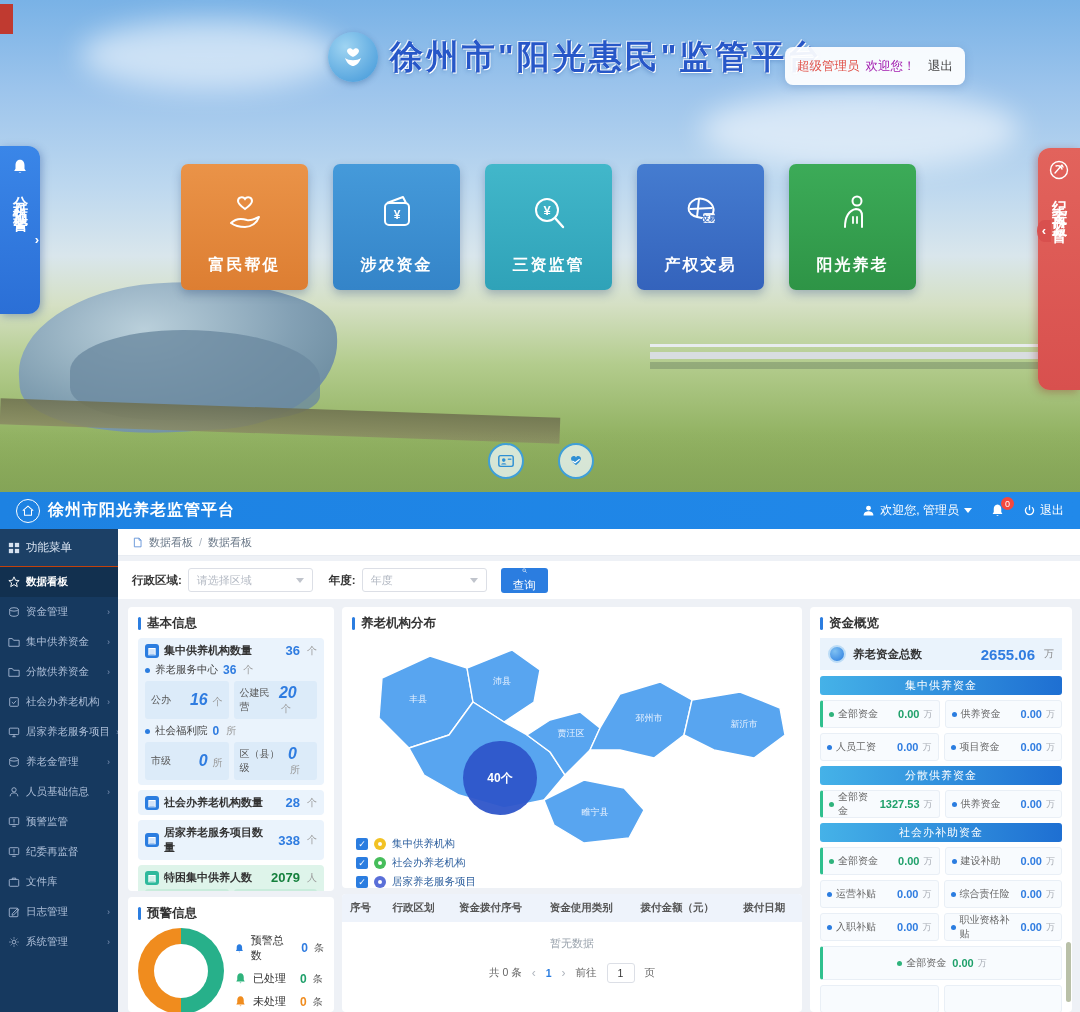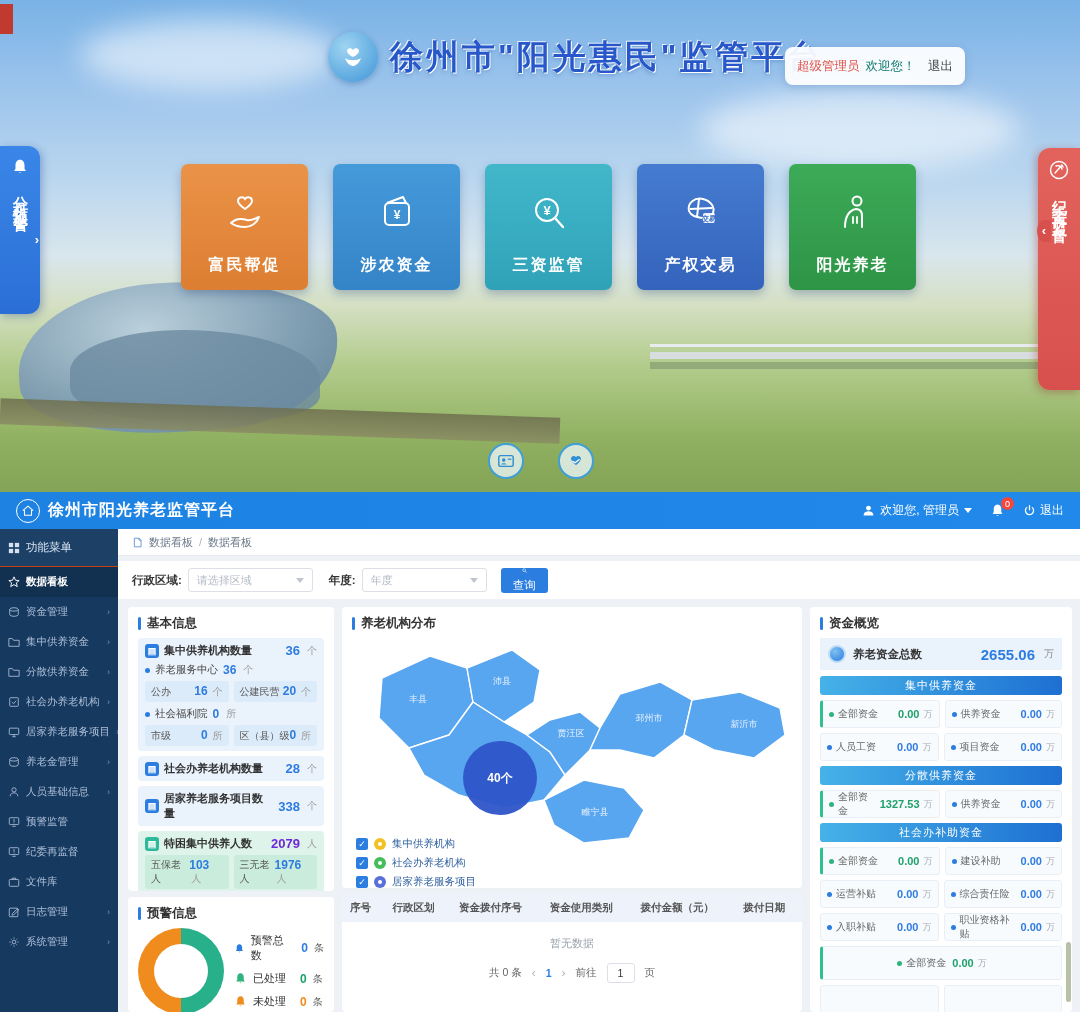--- a/index.html
+++ b/index.html
@@ -19,21 +19,21 @@
   .water { position:absolute; left:0; top:430px; width:1080px; height:62px; background:linear-gradient(180deg,rgba(190,205,150,.0),rgba(130,160,90,.5)); }
 
   .hero-header { position:absolute; left:328px; top:32px; display:flex; align-items:center; gap:12px; }
   .hero-logo { width:50px; height:50px; border-radius:50%; background:radial-gradient(circle at 35% 30%,#9fd4f2,#3f96d8); display:flex; align-items:center; justify-content:center; box-shadow:0 2px 6px rgba(0,60,120,.3); }
   .hero-title { font-size:33px; font-weight:bold; color:#2757c8; letter-spacing:3px;
     text-shadow:1px 1px 0 #fff,-1px -1px 0 rgba(255,255,255,.8),0 2px 4px rgba(30,80,160,.35); }
 
   .user-box { position:absolute; left:785px; top:47px; width:180px; height:38px; background:rgba(255,255,255,.93); border-radius:8px;
     box-shadow:0 2px 8px rgba(60,100,160,.25); display:flex; align-items:center; padding:0 12px; gap:6px; font-size:12.5px; }
   .user-role { color:#e0524a; }
-  .user-welcome { color:#0f766e; }
+  .user-welcome { color:#a21caf; }
   .user-logout { margin-left:auto; color:#444; cursor:pointer; }
 
   .corner-flag { position:absolute; left:0; top:4px; width:13px; height:30px; background:#c03a30; }
 
   .side-banner { position:absolute; display:flex; flex-direction:column; align-items:center; padding-top:12px; gap:8px; color:#fff; }
   .banner-left { left:0; top:146px; width:40px; height:168px; background:linear-gradient(180deg,#3a86e8,#2b6fd6); border-radius:0 12px 12px 0; box-shadow:2px 2px 8px rgba(20,60,140,.35); }
   .banner-right { right:0; top:148px; width:42px; height:242px; background:linear-gradient(180deg,#e2635c,#d8504e); border-radius:12px 0 0 12px; box-shadow:-2px 2px 8px rgba(140,30,30,.35); }
   .v-label { writing-mode:vertical-rl; font-size:15px; font-weight:bold; letter-spacing:7px; }
   .banner-chevron { position:absolute; top:86px; font-size:13px; font-weight:bold; color:#fff; }
   .banner-left .banner-chevron { right:1px; }
@@ -86,30 +86,30 @@
   .col-right { width:262px; flex-shrink:0; display:flex; flex-direction:column; }
 
   
   .p-basic { height:284px; }
   .b-card { background:#eaf3fc; border-radius:4px; padding:5px 7px; margin-bottom:5px; }
   .b-card.green { background:#def4ea; }
   .b-head { display:flex; align-items:center; gap:5px; font-size:11px; font-weight:bold; color:#333; }
   .b-ic { width:14px; height:14px; border-radius:3px; background:#2b7de0; color:#fff; font-size:9px; display:flex; align-items:center; justify-content:center; flex-shrink:0; }
   .b-ic.teal { background:#2fb99c; }
   .b-val { margin-left:auto; color:#2f7ce0; font-size:13px; font-weight:bold; }
-  .green .b-val { color:#6d28d9; }
+  .green .b-val { color:#15803d; }
   .b-unit { color:#999; font-size:10px; font-weight:normal; margin-left:2px; }
   .b-row { display:flex; align-items:center; gap:5px; font-size:10.5px; color:#444; margin-top:5px; }
   .dot { width:5px; height:5px; border-radius:50%; background:#2b7de0; flex-shrink:0; }
   .dot.green { background:#2fb37c; }
   .b-row b { color:#2f7ce0; font-size:12px; }
   .chip-row { display:flex; gap:5px; margin-top:4px; }
   .chip { flex:1; background:#dcebf9; border-radius:3px; padding:3px 6px; font-size:10px; color:#555; display:flex; justify-content:space-between; align-items:center; }
   .green .chip { background:#c9ecdc; }
-  .chip b { color:#2f7ce0; font-size:12px; }
+  .chip b { color:#2f7ce0; font-size:16px;font-style:italic; }
 
   
   .p-warning { flex:1; }
   .warn-body { display:flex; align-items:center; gap:10px; }
   .donut { width:86px; height:86px; border-radius:50%; background:conic-gradient(#27b08a 0 50%, #f08c1e 50% 100%); position:relative; flex-shrink:0; }
   .donut::after { content:""; position:absolute; left:16px; top:16px; width:54px; height:54px; background:#fff; border-radius:50%; }
   .warn-stats { display:flex; flex-direction:column; gap:8px; font-size:11px; color:#333; }
   .w-row { display:flex; align-items:center; gap:6px; }
   .w-val { font-weight:bold; font-size:12px; margin-left:8px; }
   .w-blue { color:#2f7ce0; } .w-green { color:#1fa06a; } .w-orange { color:#f08c1e; }

